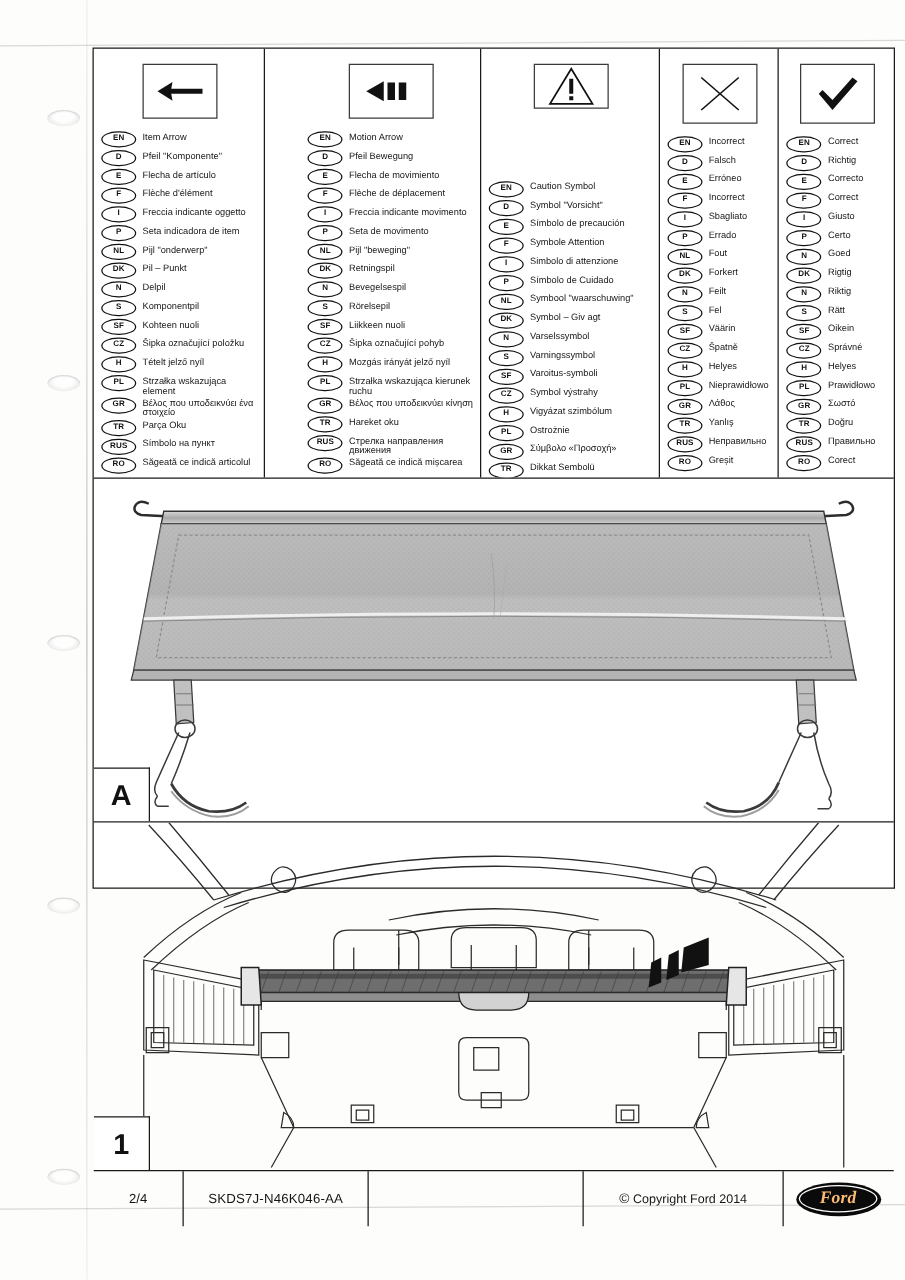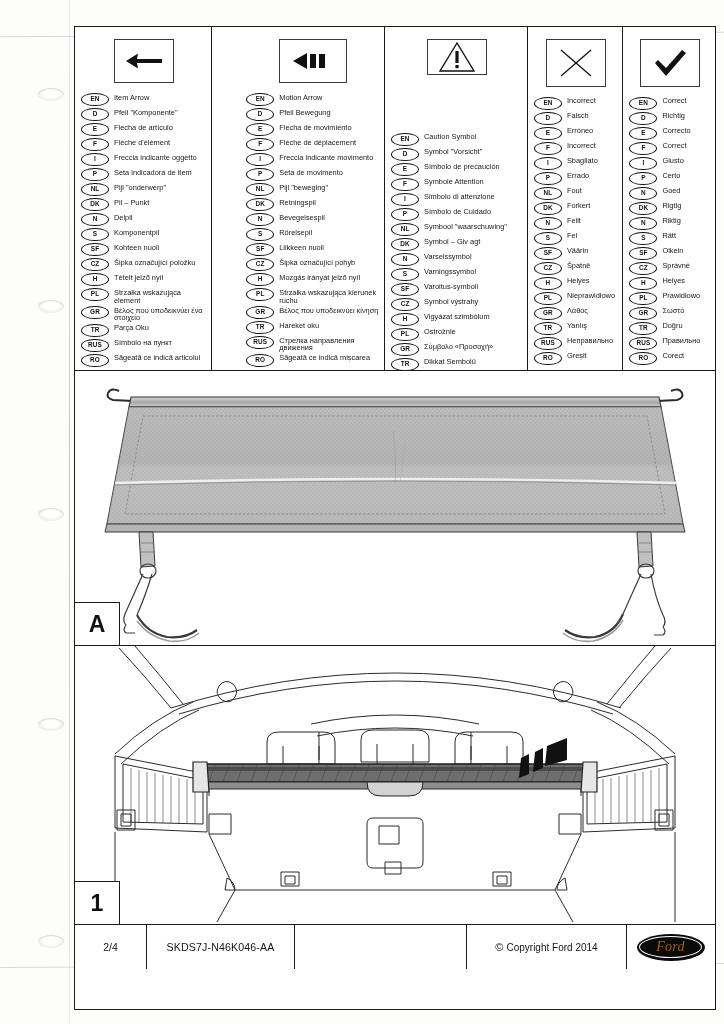--- a/index.html
+++ b/index.html
@@ -35,22 +35,22 @@
   .skewline{
     position:absolute;left:0;width:724px;height:1px;
     background:rgba(150,150,150,.35);
   }
   .skewline.s1{top:34px;transform:rotate(-.35deg);}
   .skewline.s2{top:965px;transform:rotate(-.3deg);}
 
   
   .sheet{
     position:absolute;
-    left:74px;top:26px;
-    width:642px;height:984px;
+    left:74px;top:38px;
+    width:642px;height:673px;
     border:1.6px solid #1a1a1a;
     box-sizing:border-box;
     background:#fff;
   }
 
   
   .legend{
     display:flex;
     height:344px;
     border-bottom:1.6px solid #1a1a1a;
@@ -171,24 +171,24 @@
     display:flex;align-items:center;justify-content:center;
     position:relative;
   }
   .ford-oval::after{
     content:"";
     position:absolute;inset:2.5px;
     border-radius:50%;
     border:1px solid #fff;
   }
   .ford-text{
-    color:#a16207;
+    color:#fdba74;
     font-family:"Liberation Serif", serif;
     font-style:italic;
-    font-weight:normal;
+    font-weight:bold;
     font-size:14px;
     letter-spacing:.2px;
     position:relative;z-index:2;
   }
   .copy-sym{font-size:11px;margin-right:3px;}
   svg{display:block;}
 </style>
 </head>
 <body>
 

